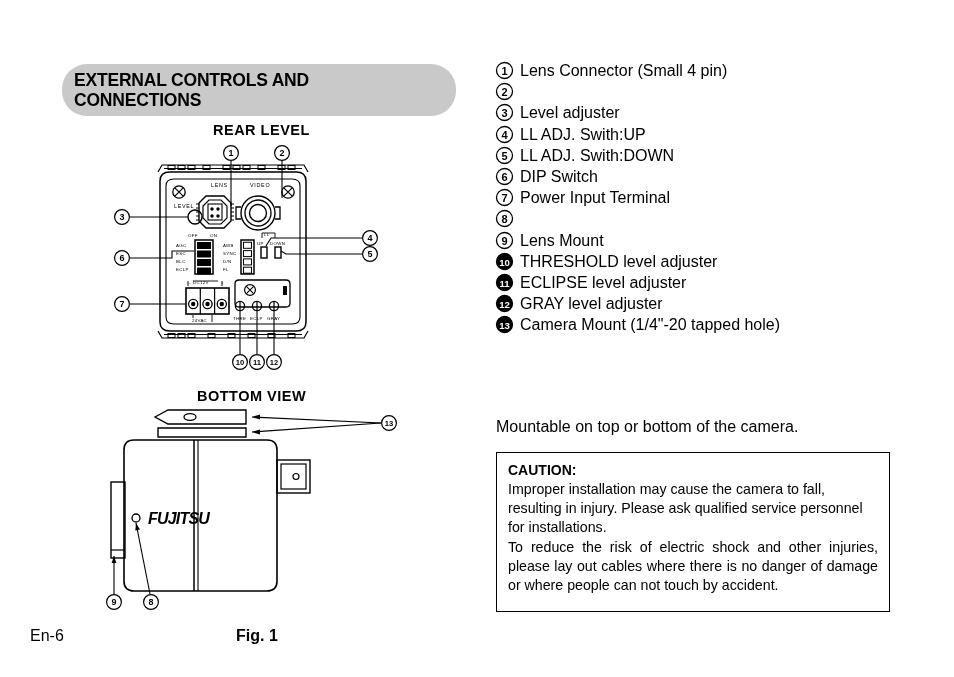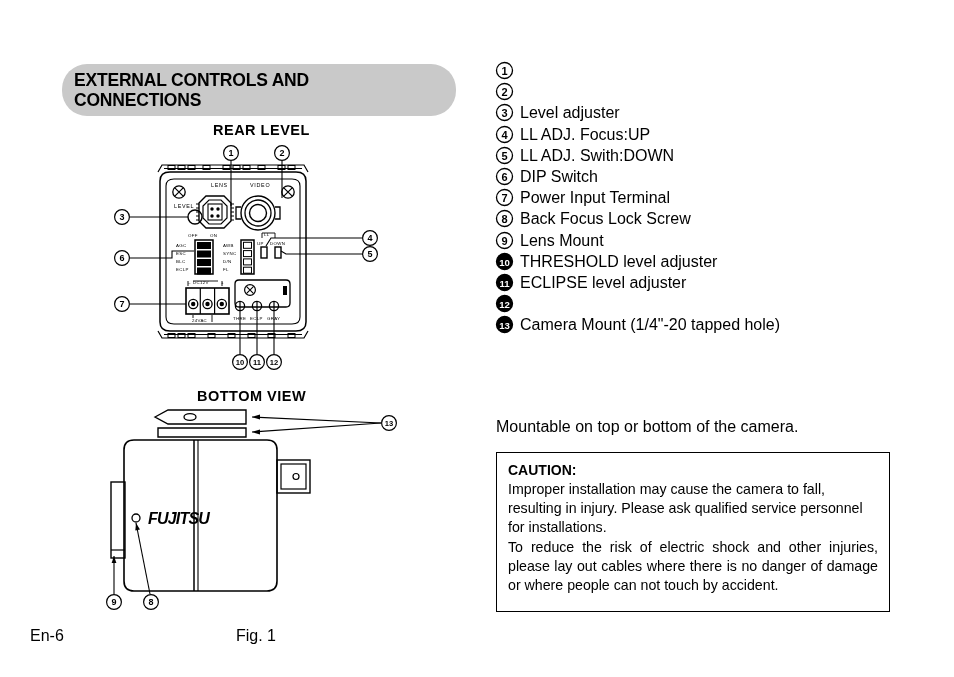--- a/index.html
+++ b/index.html
@@ -125,21 +125,21 @@
     text-align: justify;
     text-align-last: left;
   }
 
   
   .footer-text {
     position: absolute;
     font-size: 16px;
   }
   #footer-page { left: 30px; top: 627px; }
-  #footer-fig  { left: 236px; top: 627px; }
+  #footer-fig  { left: 236px; top: 627px; font-weight: bold; }
 
   
   #rear-view-diagram {
     position: absolute;
     left: 100px;
     top: 134px;
     width: 320px;
     height: 245px;
   }
   #bottom-view-diagram {
@@ -469,20 +469,21 @@
 
   <div id="parts-list">
 
     <div class="part-row">
       <span class="part-num">
         <svg width="21" height="21" viewBox="0 0 21 21" xmlns="http://www.w3.org/2000/svg">
           <circle cx="10.5" cy="10.5" r="8" fill="#fff" stroke="#000" stroke-width="1.3"></circle>
           <text x="10.5" y="11" text-anchor="middle" dominant-baseline="central" font-family="'Liberation Sans',sans-serif" font-size="11" font-weight="bold" fill="#000">1</text>
         </svg>
       </span>
+      <span class="part-label">Lens Connector (Small 4 pin)</span>
     </div>
 
     <div class="part-row">
       <span class="part-num">
         <svg width="21" height="21" viewBox="0 0 21 21" xmlns="http://www.w3.org/2000/svg">
           <circle cx="10.5" cy="10.5" r="8" fill="#fff" stroke="#000" stroke-width="1.3"></circle>
           <text x="10.5" y="11" text-anchor="middle" dominant-baseline="central" font-family="'Liberation Sans',sans-serif" font-size="11" font-weight="bold" fill="#000">2</text>
         </svg>
       </span>
     </div>
@@ -497,21 +498,21 @@
       <span class="part-label">Level adjuster</span>
     </div>
 
     <div class="part-row">
       <span class="part-num">
         <svg width="21" height="21" viewBox="0 0 21 21" xmlns="http://www.w3.org/2000/svg">
           <circle cx="10.5" cy="10.5" r="8" fill="#fff" stroke="#000" stroke-width="1.3"></circle>
           <text x="10.5" y="11" text-anchor="middle" dominant-baseline="central" font-family="'Liberation Sans',sans-serif" font-size="11" font-weight="bold" fill="#000">4</text>
         </svg>
       </span>
-      <span class="part-label">LL ADJ. Focus:UP</span>
+      <span class="part-label">LL ADJ. Swith:UP</span>
     </div>
 
     <div class="part-row">
       <span class="part-num">
         <svg width="21" height="21" viewBox="0 0 21 21" xmlns="http://www.w3.org/2000/svg">
           <circle cx="10.5" cy="10.5" r="8" fill="#fff" stroke="#000" stroke-width="1.3"></circle>
           <text x="10.5" y="11" text-anchor="middle" dominant-baseline="central" font-family="'Liberation Sans',sans-serif" font-size="11" font-weight="bold" fill="#000">5</text>
         </svg>
       </span>
       <span class="part-label">LL ADJ. Swith:DOWN</span>
@@ -537,21 +538,20 @@
       <span class="part-label">Power Input Terminal</span>
     </div>
 
     <div class="part-row">
       <span class="part-num">
         <svg width="21" height="21" viewBox="0 0 21 21" xmlns="http://www.w3.org/2000/svg">
           <circle cx="10.5" cy="10.5" r="8" fill="#fff" stroke="#000" stroke-width="1.3"></circle>
           <text x="10.5" y="11" text-anchor="middle" dominant-baseline="central" font-family="'Liberation Sans',sans-serif" font-size="11" font-weight="bold" fill="#000">8</text>
         </svg>
       </span>
-      <span class="part-label">Back Focus Lock Screw</span>
     </div>
 
     <div class="part-row">
       <span class="part-num">
         <svg width="21" height="21" viewBox="0 0 21 21" xmlns="http://www.w3.org/2000/svg">
           <circle cx="10.5" cy="10.5" r="8" fill="#fff" stroke="#000" stroke-width="1.3"></circle>
           <text x="10.5" y="11" text-anchor="middle" dominant-baseline="central" font-family="'Liberation Sans',sans-serif" font-size="11" font-weight="bold" fill="#000">9</text>
         </svg>
       </span>
       <span class="part-label">Lens Mount</span>
@@ -577,20 +577,21 @@
       <span class="part-label">ECLIPSE level adjuster</span>
     </div>
 
     <div class="part-row">
       <span class="part-num">
         <svg width="21" height="21" viewBox="0 0 21 21" xmlns="http://www.w3.org/2000/svg">
           <circle cx="10.5" cy="10.5" r="8" fill="#000" stroke="#000" stroke-width="1.3"></circle>
           <text x="10.5" y="11" text-anchor="middle" dominant-baseline="central" font-family="'Liberation Sans',sans-serif" font-size="9.6" font-weight="bold" fill="#fff">12</text>
         </svg>
       </span>
+      <span class="part-label">GRAY level adjuster</span>
     </div>
 
     <div class="part-row">
       <span class="part-num">
         <svg width="21" height="21" viewBox="0 0 21 21" xmlns="http://www.w3.org/2000/svg">
           <circle cx="10.5" cy="10.5" r="8" fill="#000" stroke="#000" stroke-width="1.3"></circle>
           <text x="10.5" y="11" text-anchor="middle" dominant-baseline="central" font-family="'Liberation Sans',sans-serif" font-size="9.6" font-weight="bold" fill="#fff">13</text>
         </svg>
       </span>
       <span class="part-label">Camera Mount (1/4"-20 tapped hole)</span>

